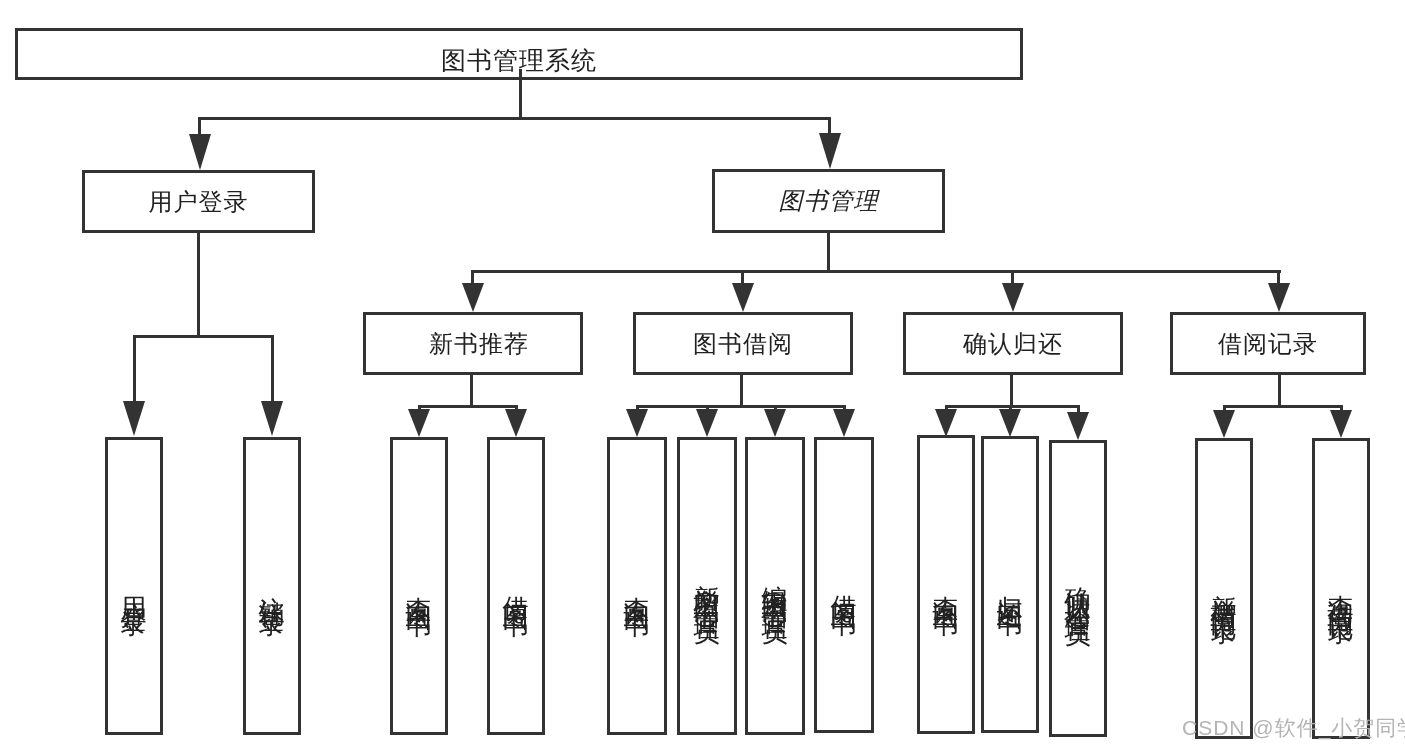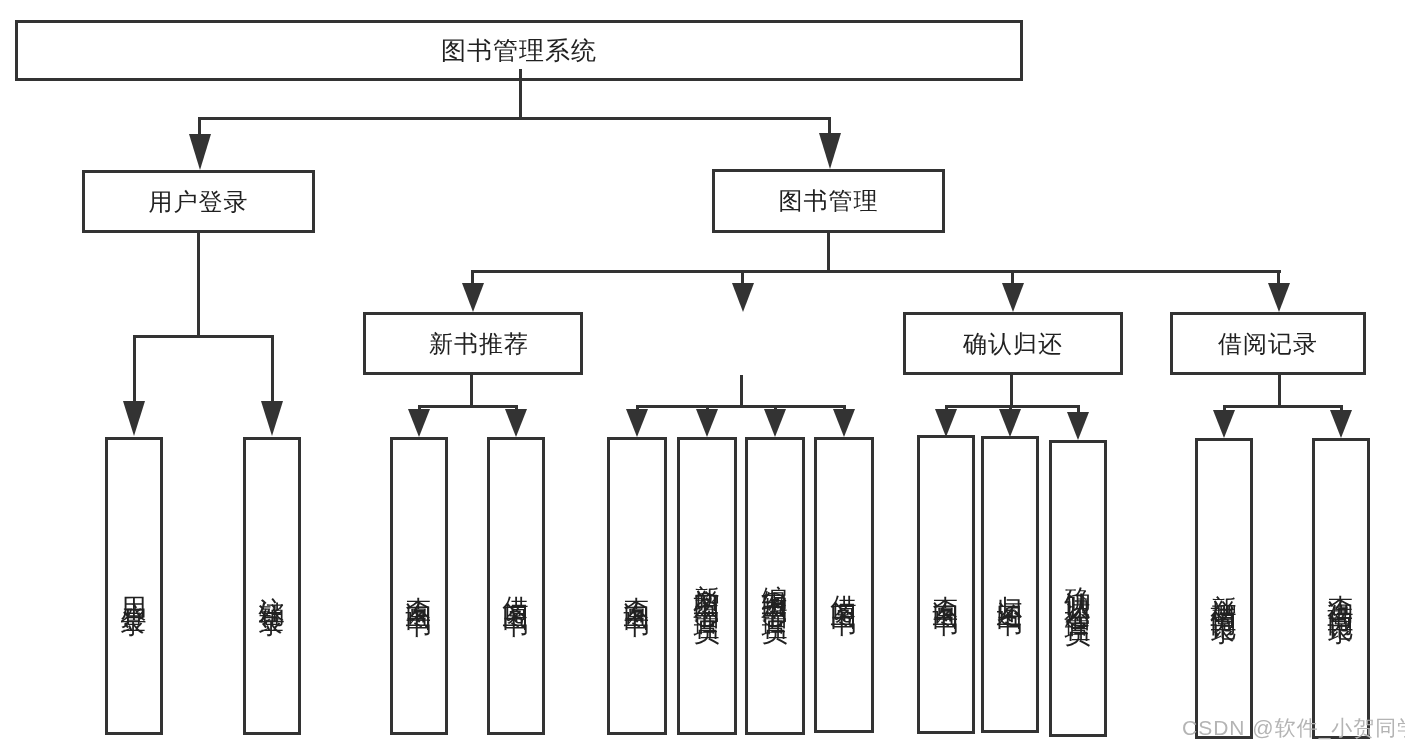--- a/index.html
+++ b/index.html
@@ -59,35 +59,35 @@
     color: #b4b4b4;
     z-index: 5;
     white-space: nowrap;
   }
 </style>
 </head>
 <body>
 
 <div id="stage">
 
-  <div class="node node-root" style="left:15px; top:20px; width:1008px; height:61px;">
+  <div class="node node-root" style="left:15px; top:28px; width:1008px; height:52px;align-items:flex-end;">
     <span>图书管理系统</span>
   </div>
 
   <div class="line" style="left:519px; top:69px; width:3px; height:51px;"></div>
   <div class="line" style="left:198px; top:117px; width:633px; height:3px;"></div>
   <div class="line" style="left:198px; top:120px; width:3px; height:16px;"></div>
   <div class="arr arr-l" style="left:189px; top:134px;"></div>
   <div class="line" style="left:828px; top:120px; width:3px; height:15px;"></div>
   <div class="arr arr-l" style="left:819px; top:133px;"></div>
 
   <div class="node node-h" style="left:82px; top:170px; width:233px; height:63px;">
     <span>用户登录</span>
   </div>
-  <div class="node node-h" style="left:712px; top:169px; width:233px; height:64px;">
+  <div class="node node-h" style="left:712px; top:169px; width:233px; height:64px;font-style:italic;">
     <span>图书管理</span>
   </div>
 
   <div class="line" style="left:197px; top:232px; width:3px; height:104px;"></div>
   <div class="line" style="left:133px; top:335px; width:141px; height:3px;"></div>
   <div class="line" style="left:133px; top:338px; width:3px; height:65px;"></div>
   <div class="arr arr-l" style="left:123px; top:401px; border-top-width:35px;"></div>
   <div class="line" style="left:271px; top:338px; width:3px; height:65px;"></div>
   <div class="arr arr-l" style="left:261px; top:401px; border-top-width:35px;"></div>
 
@@ -98,20 +98,23 @@
   <div class="line" style="left:741px; top:273px; width:3px; height:12px;"></div>
   <div class="arr arr-s" style="left:732px; top:283px; border-top-width:29px;"></div>
   <div class="line" style="left:1011px; top:273px; width:3px; height:12px;"></div>
   <div class="arr arr-s" style="left:1002px; top:283px; border-top-width:29px;"></div>
   <div class="line" style="left:1277px; top:273px; width:3px; height:12px;"></div>
   <div class="arr arr-s" style="left:1268px; top:283px; border-top-width:29px;"></div>
 
   <div class="node node-h" style="left:363px; top:312px; width:220px; height:63px;padding-left:12px;">
     <span>新书推荐</span>
   </div>
+  <div class="node node-h" style="left:633px; top:312px; width:220px; height:63px;">
+    <span>图书借阅</span>
+  </div>
   <div class="node node-h" style="left:903px; top:312px; width:220px; height:63px;">
     <span>确认归还</span>
   </div>
   <div class="node node-h" style="left:1170px; top:312px; width:196px; height:63px;">
     <span>借阅记录</span>
   </div>
 
   <div class="line" style="left:470px; top:375px; width:3px; height:33px;"></div>
   <div class="line" style="left:418px; top:405px; width:100px; height:3px;"></div>
   <div class="line" style="left:418px; top:408px; width:3px; height:5px;"></div>

